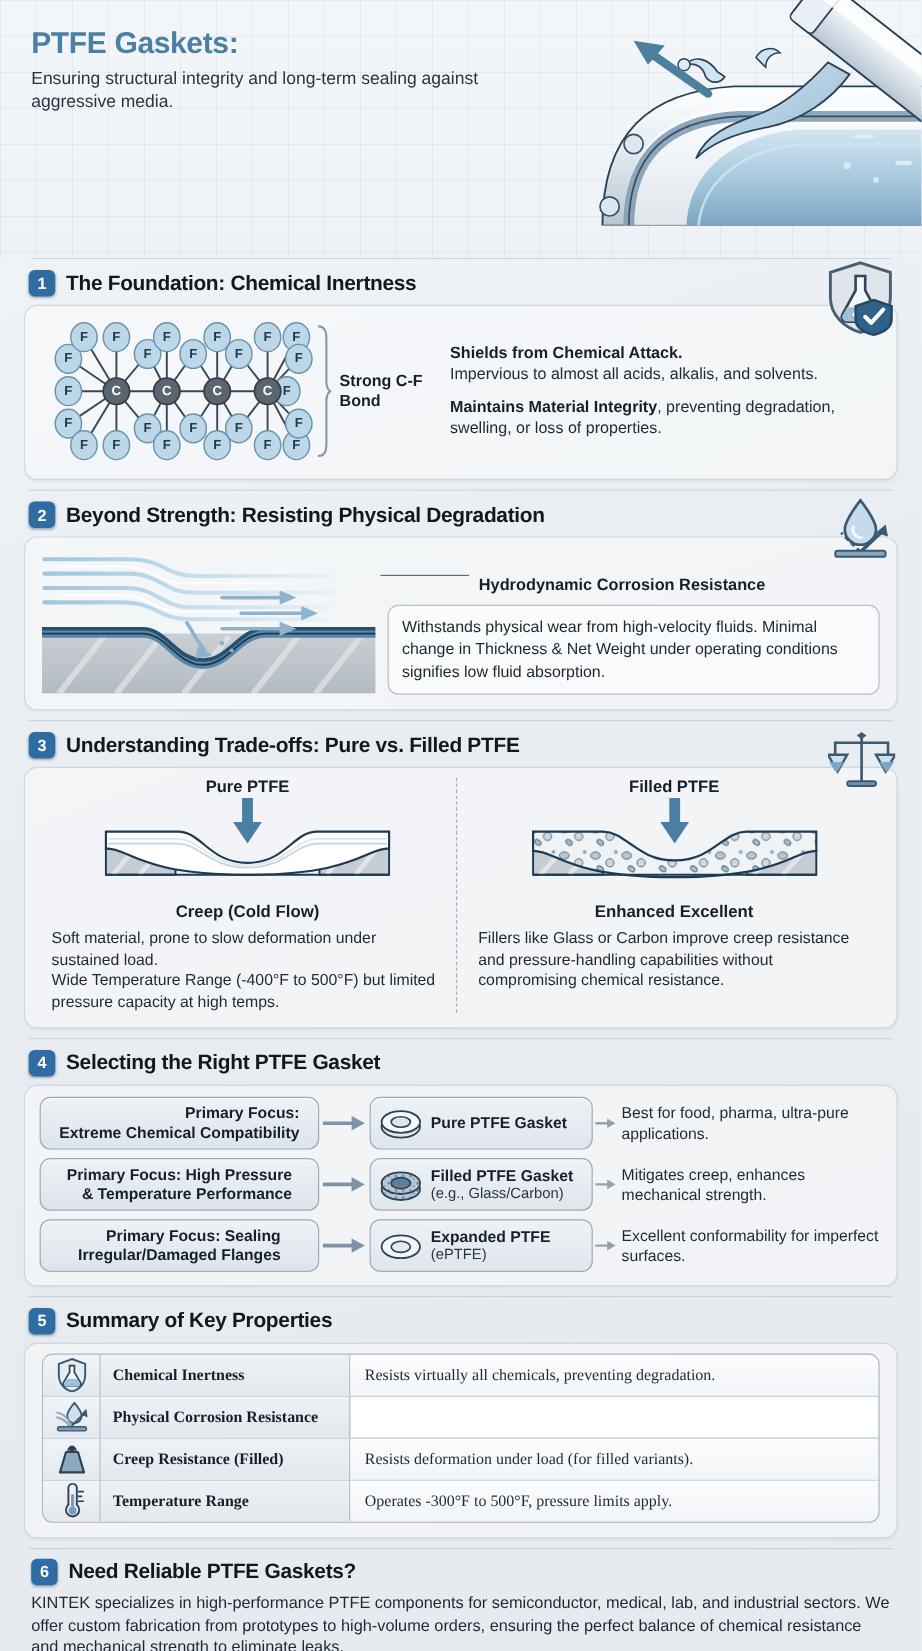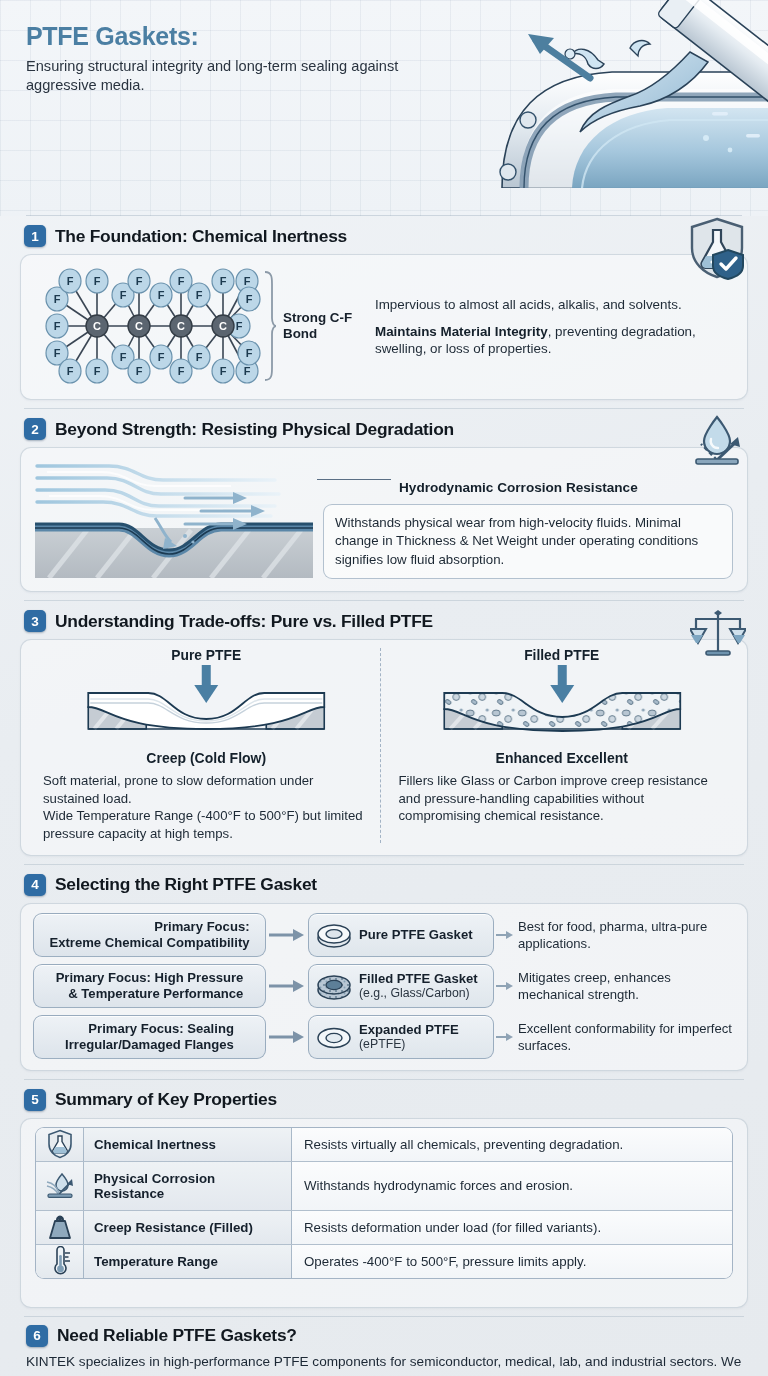--- a/index.html
+++ b/index.html
@@ -154,21 +154,21 @@
     display: flex; align-items: center; gap: 7px;
     padding: 4px 7px;
     box-shadow: inset 0 1px 0 rgba(255,255,255,.8);
   }
   .pill2 .txt { font-size: 13.1px; font-weight: bold; line-height: 1.2; color: #15202c; }
   .pill2 .txt small { display: block; font-size: 12.3px; font-weight: normal; color: #2a3541; }
   .arrow-sm { width: 22px; display: flex; align-items: center; justify-content: center; }
   .s4-note { flex: 1; font-size: 13.1px; line-height: 1.32; color: #1d2935; padding-left: 2px; }
 
   
-  .s5-body { padding: 8px 14px 28px 14px; }
+  .s5-body { padding: 8px 14px 12px 14px; font-family: Liberation Serif, serif; }
   .tbl {
     width: 100%;
     border: 1px solid rgba(125,148,172,.7);
     border-radius: 9px;
     overflow: hidden;
     background: #fff;
   }
   .trow { display: flex; align-items: stretch; border-bottom: 1px solid rgba(125,148,172,.6); }
   .trow:last-child { border-bottom: none; }
   .tc-icon {
@@ -385,20 +385,21 @@
           <svg width="14" height="112" viewBox="0 0 14 112">
             <path d="M2 2 C9 2 9 8 9 14 L9 48 C9 53 11 56 13 56 C11 56 9 59 9 64 L9 98 C9 104 9 110 2 110" fill="none" stroke="#8c9aa8" stroke-width="1.8"></path>
           </svg>
           <div class="s1-bond-label">
             <div>Strong C-F</div>
             <div>Bond</div>
           </div>
         </div>
 
         <div class="s1-right">
+          <div class="s1-h">Shields from Chemical Attack.</div>
           <div class="s1-p">Impervious to almost all acids, alkalis, and solvents.</div>
           <div class="s1-p2"><b>Maintains Material Integrity</b><span>, preventing degradation, swelling, or loss of properties.</span></div>
         </div>
       </div>
     </div>
   </div>
   <div class="divider" style="margin-top:8px"></div>
 
   <div class="section">
     <div class="sec-head">
@@ -706,21 +707,20 @@
                 <path d="M14 22 L26 10" fill="none" stroke="#3c5972" stroke-width="1.8"></path>
                 <path d="M27 7 L28 14 L22 12 Z" fill="#3c5972"></path>
                 <g fill="none" stroke="#8fa9bd" stroke-width="1.6">
                   <path d="M2 10 C8 11 12 15 14 21"></path>
                     <path d="M2 14 C7 15 11 18 13 22"></path>
                 </g>
                 <rect x="3" y="22" width="24" height="3.4" rx="1.5" fill="#7e9db5" stroke="#3c5972" stroke-width="1.2"></rect>
               </svg>
             </div>
             <div class="tc-prop">Physical Corrosion Resistance</div>
-            <div class="tc-desc">Withstands hydrodynamic forces and erosion.</div>
           </div>
 
           <div class="trow">
             <div class="tc-icon">
               <svg width="28" height="28" viewBox="0 0 28 28">
                 <path d="M11 7 a3 3 0 0 1 6 0" fill="none" stroke="#2b4257" stroke-width="2"></path>
                 <path d="M9 8 H19 L24 25 H4 Z" fill="#8fa9bd" stroke="#2b4257" stroke-width="1.8" stroke-linejoin="round"></path>
                 <circle cx="14" cy="5" r="2.4" fill="#2b4257"></circle>
               </svg>
             </div>
@@ -735,21 +735,21 @@
                 <circle cx="13.5" cy="23" r="3.4" fill="#7e9db5"></circle>
                 <rect x="12.2" y="9" width="2.6" height="12" rx="1.3" fill="#7e9db5"></rect>
                 <g stroke="#2b4257" stroke-width="1.3">
                   <line x1="18" y1="7" x2="23" y2="7"></line>
                     <line x1="18" y1="11" x2="21.5" y2="11"></line>
                     <line x1="18" y1="15" x2="23" y2="15"></line>
                 </g>
               </svg>
             </div>
             <div class="tc-prop">Temperature Range</div>
-            <div class="tc-desc">Operates -400°F to 500°F, pressure limits apply.</div>
+            <div class="tc-desc">Operates -300°F to 500°F, pressure limits apply.</div>
           </div>
 
         </div>
       </div>
     </div>
   </div>
   <div class="divider" style="margin-top:8px"></div>
 
   <div class="s6">
     <div class="s6-head">

